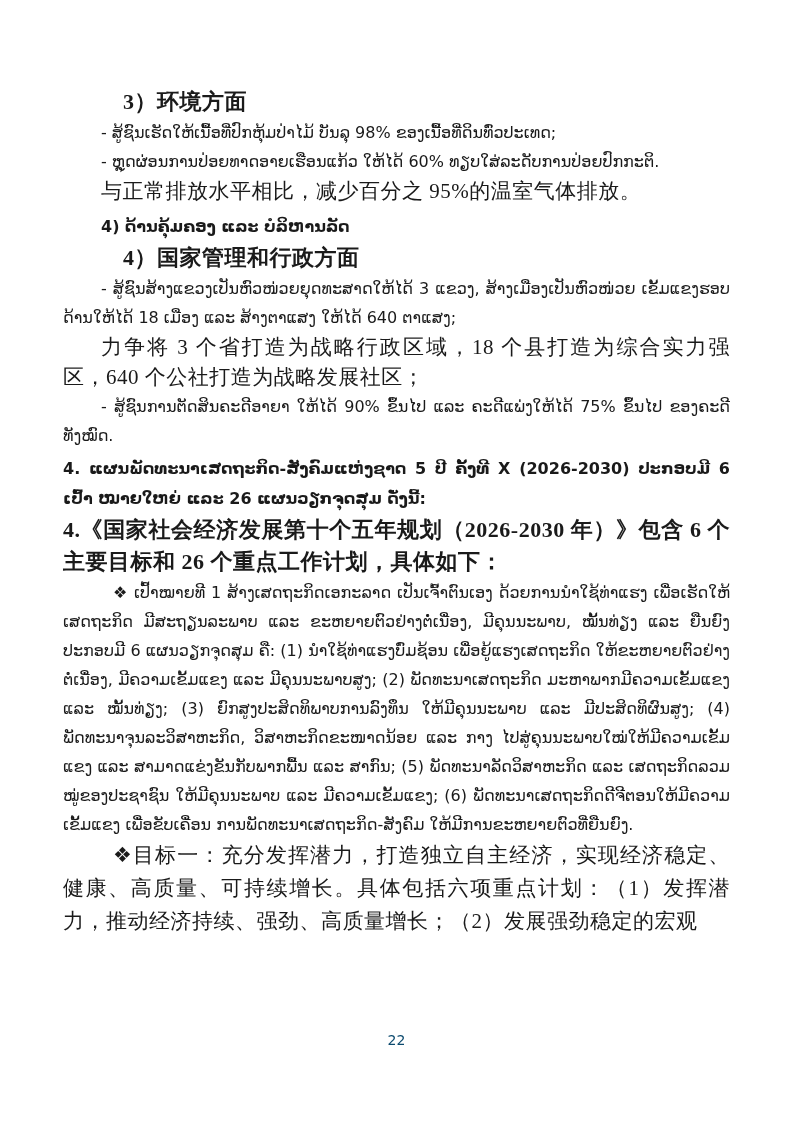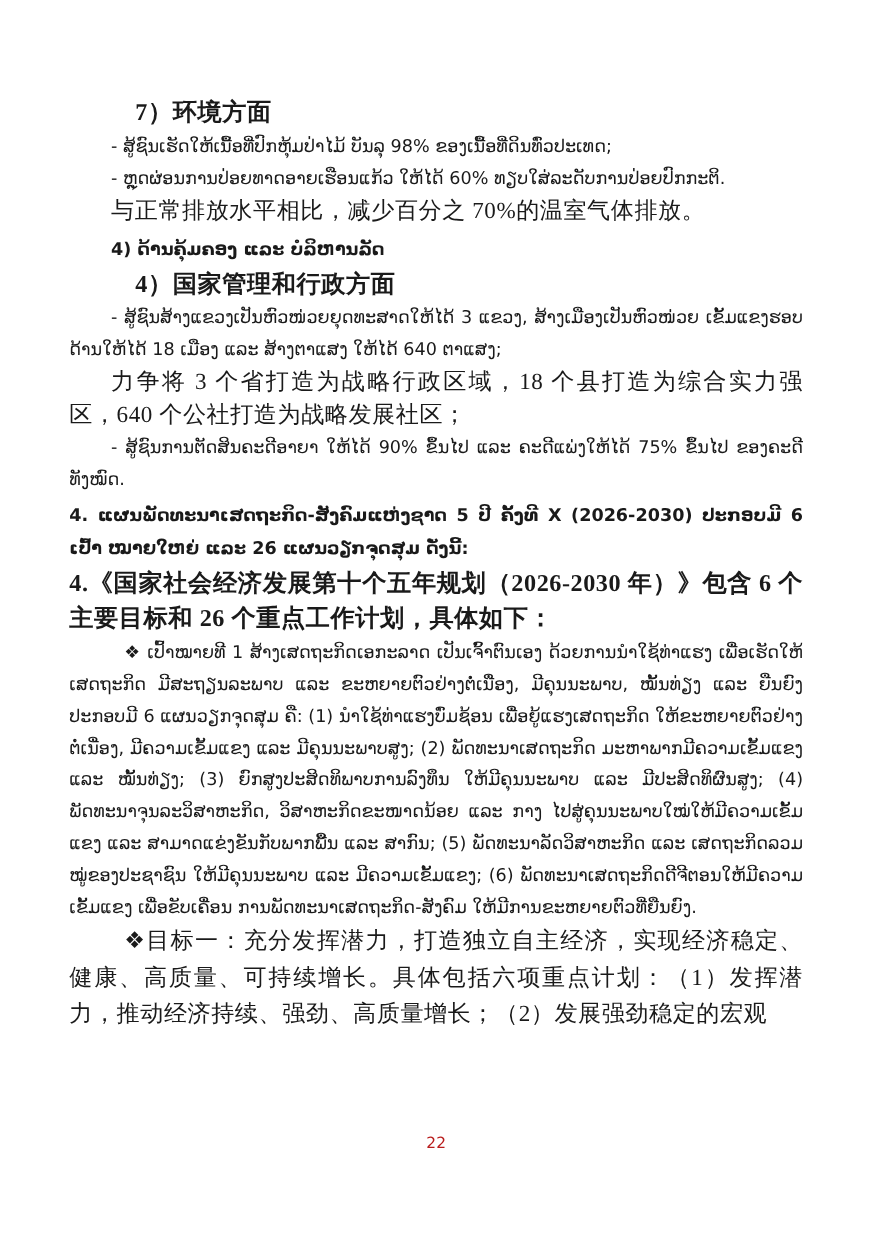--- a/index.html
+++ b/index.html
@@ -35,37 +35,37 @@
   .u{text-underline-offset:3px;}
   .head-zh{font-weight:bold;font-size:22px;line-height:32px;}
   .head-lo{font-weight:bold;font-size:16px;line-height:30px;}
   .mt4{margin-top:4px;}
   .mt6{margin-top:6px;}
   .zh-para{line-height:33px;}
   .pagenum{
     position:absolute;left:0;right:0;top:1032px;
     text-align:center;
     font-family:"DejaVu Sans",sans-serif;
-    font-size:14px;color:#b91c1c;
+    font-size:14px;color:#0c4a6e;
   }
 </style>
 </head>
 <body>
 
 <div class="page">
   <div class="content">
 
-    <p class="zh head-zh indent-head"><span>7）环境方面</span></p>
+    <p class="zh head-zh indent-head"><span>3）环境方面</span></p>
 
     <p class="lo indent-item"><span>- ສູ້ຊົນເຮັດໃຫ້ເນື້ອທີ່ປົກຫຸ້ມປ່າໄມ້ ບັນລຸ 98% ຂອງເນື້ອທີ່ດິນທົ່ວປະເທດ;</span></p>
 
 
     <p class="lo indent-item"><span>- ຫຼຸດຜ່ອນການປ່ອຍທາດອາຍເຮືອນແກ້ວ ໃຫ້ໄດ້ 60% ທຽບໃສ່ລະດັບການປ່ອຍປົກກະຕິ.</span></p>
 
-    <p class="zh indent-item"><span>与正常排放水平相比，减少百分之 70%的温室气体排放。</span></p>
+    <p class="zh indent-item"><span>与正常排放水平相比，减少百分之 95%的温室气体排放。</span></p>
 
     <p class="lo head-lo indent-item mt6"><span>4) </span><span class="u">ດ້ານຄຸ້ມຄອງ ແລະ ບໍລິຫານລັດ</span></p>
 
     <p class="zh head-zh indent-head"><span>4）国家管理和行政方面</span></p>
 
     <p class="lo indent-item"><span>- ສູ້ຊົນສ້າງແຂວງເປັນຫົວໜ່ວຍຍຸດທະສາດໃຫ້ໄດ້ 3 ແຂວງ, ສ້າງເມືອງເປັນຫົວໜ່ວຍ ເຂັ້ມແຂງຮອບດ້ານໃຫ້ໄດ້ 18 ເມືອງ ແລະ ສ້າງຕາແສງ ໃຫ້ໄດ້ 640 ຕາແສງ;</span></p>
 
     <p class="zh indent-item"><span>力争将 3 个省打造为战略行政区域，18 个县打造为综合实力强区，640 个公社打造为战略发展社区；</span></p>
 
     <p class="lo indent-item"><span>- ສູ້ຊົນການຕັດສິນຄະດີອາຍາ ໃຫ້ໄດ້ 90% ຂຶ້ນໄປ ແລະ ຄະດີແພ່ງໃຫ້ໄດ້ 75% ຂຶ້ນໄປ ຂອງຄະດີທັງໝົດ.</span></p>

